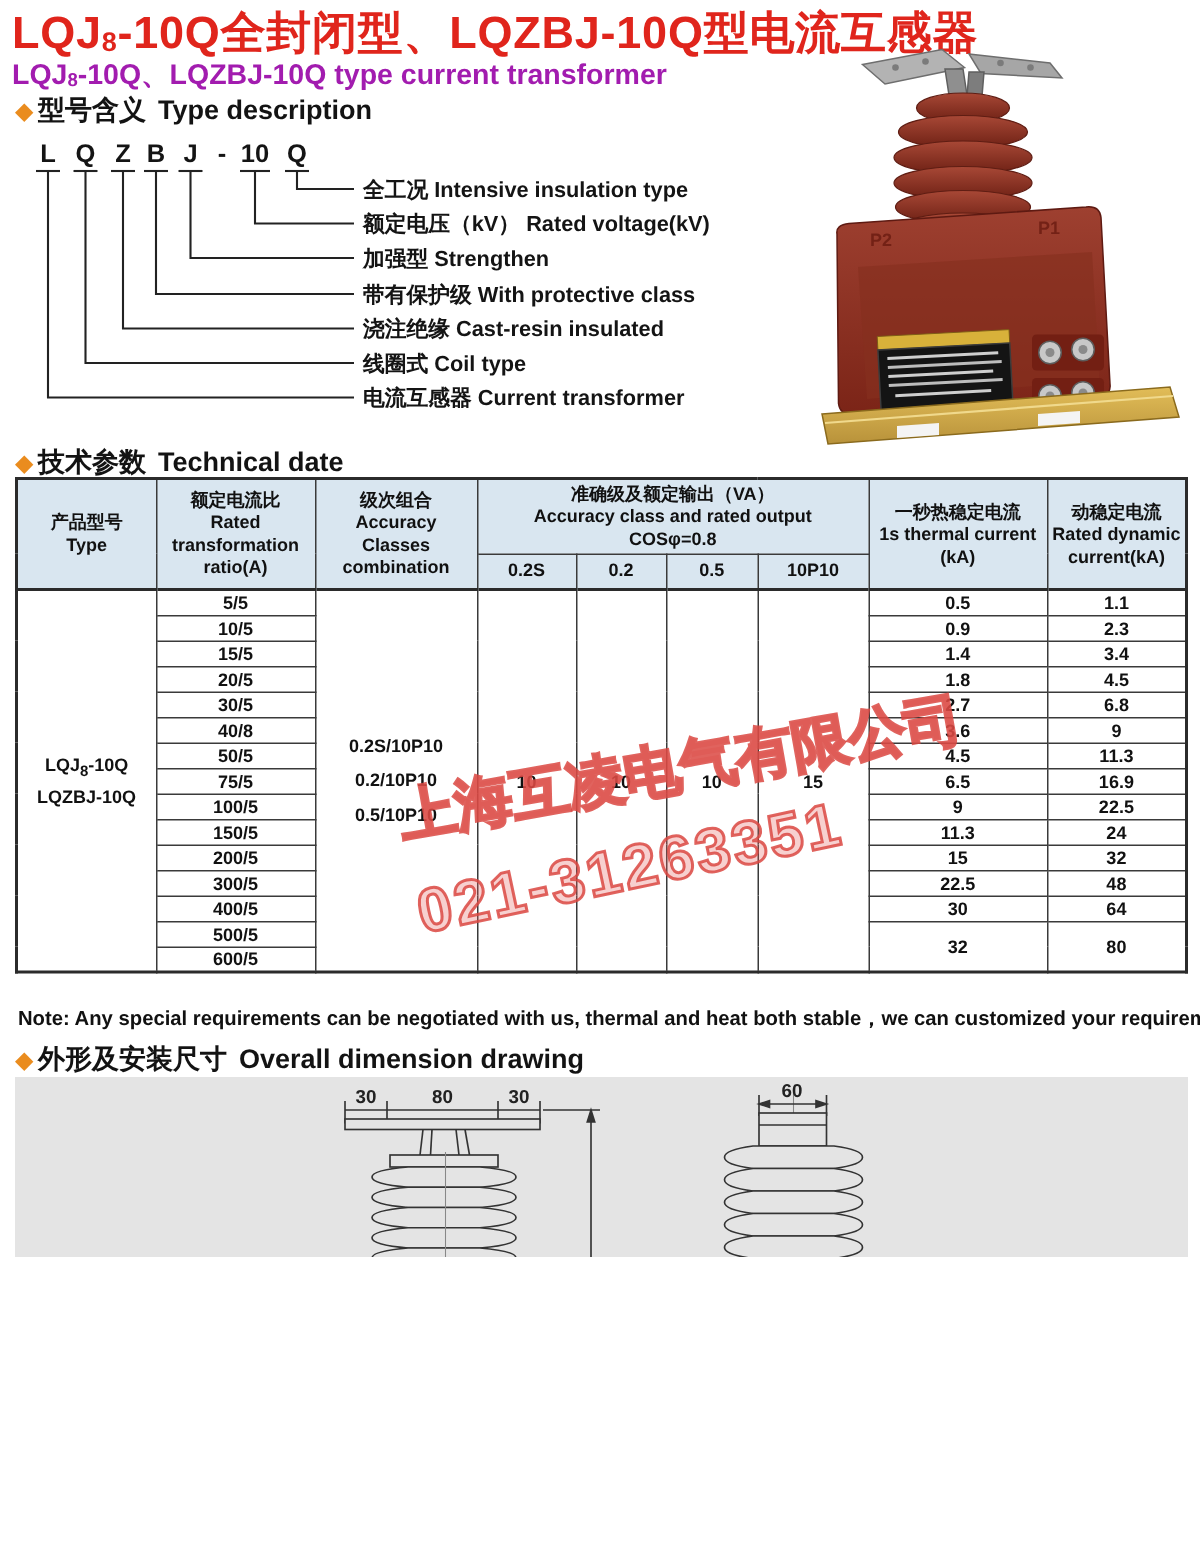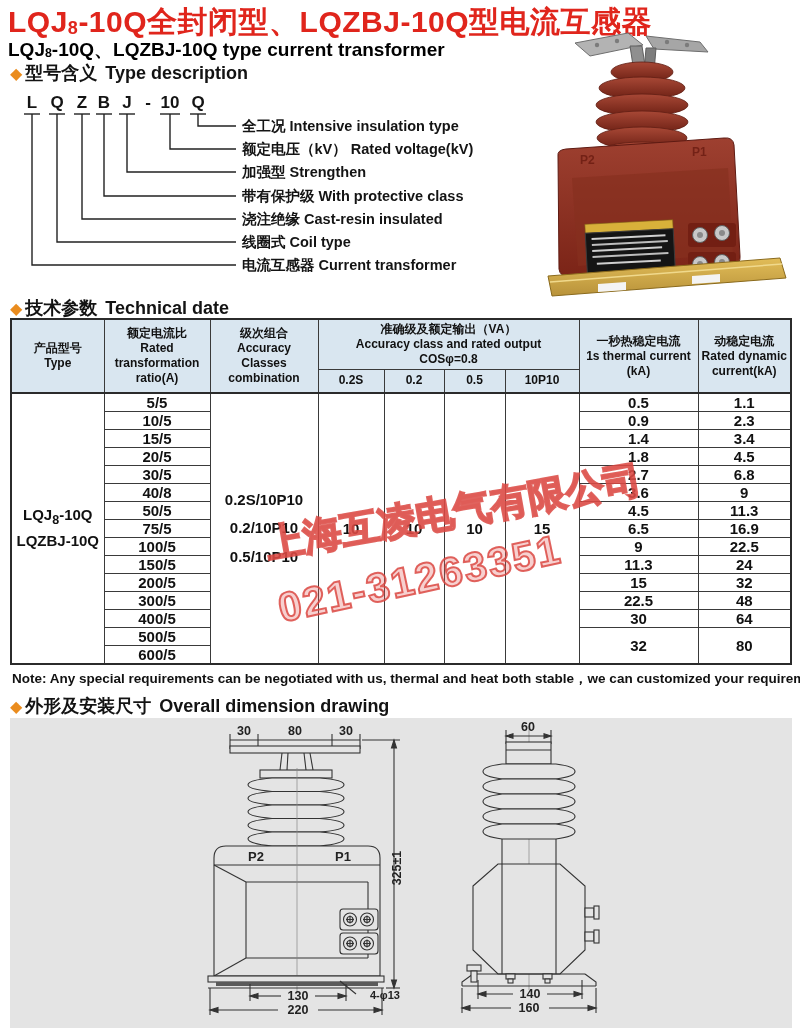--- a/index.html
+++ b/index.html
@@ -1,23 +1,23 @@
 <!DOCTYPE html>
 <html><head>
 <meta charset="utf-8">
 <style>
   * { margin:0; padding:0; box-sizing:border-box; }
   html,body { background:#fff; }
   body { font-family:"Liberation Sans","DejaVu Sans",sans-serif; color:#111; }
-  #page { position:relative; width:800px; height:1036px; background:#fff; overflow:hidden;text-decoration:underline; }
+  #page { position:relative; width:800px; height:838px; background:#fff; overflow:hidden;text-decoration:underline; }
 
   
   .title { position:absolute; left:8px; top:2px; color:#e0251c; font-size:30px; font-weight:800; letter-spacing:0.5px; white-space:nowrap; }
   .title sub { font-size:0.6em; vertical-align:-0.12em; }
-  .subtitle { position:absolute; left:8px; top:37px; color:#000000; font-size:19px; font-weight:700; white-space:nowrap; }
+  .subtitle { position:absolute; left:8px; top:37px; color:#a21caf; font-size:19px; font-weight:700; white-space:nowrap; }
   .subtitle sub { font-size:0.65em; vertical-align:-0.1em; }
 
   
   .section-heading { position:absolute; left:10px; font-size:18px; font-weight:800; color:#131313; white-space:nowrap; }
   .section-heading .diamond { color:#ea8c1e; font-size:16px; margin-right:3px; }
   .section-heading .en { margin-left:8px; font-weight:800; }
   #sec1 { top:61px; }
   #sec2 { top:296px; }
   #sec3 { top:694px; }
 
@@ -29,21 +29,21 @@
 
   
   #tech-table { position:absolute; left:10px; top:318px; width:780px; border-collapse:collapse; table-layout:fixed; }
   #tech-table th, #tech-table td { border:1px solid #3a3a3a; text-align:center; vertical-align:middle; padding:0; }
   #tech-table { border:2px solid #2b2b2b; }
   #tech-table thead th { background:#d9e6f0; font-size:12px; font-weight:700; line-height:1.25; white-space:pre-line; }
   #tech-table thead tr.h1 { height:50px; }
   #tech-table thead tr.h2 { height:24px; }
   #tech-table thead th.hdr-bottom { border-bottom:2px solid #2b2b2b; }
   #tech-table tbody tr { height:17px; }
-  #tech-table tbody td { font-size:15px; font-weight:700;margin-top:42px; }
+  #tech-table tbody td { font-size:12px; font-weight:700;margin-top:42px; }
   td.type-cell { font-size:13px; font-weight:700; line-height:1.5; }
   td.acc-cell { white-space:pre-line; line-height:1.9; font-size:13px; }
   td.va-cell { font-size:13.5px; }
 
   
   .note-zh { position:absolute; left:12px; top:652px; font-size:14px; font-weight:800; white-space:nowrap; }
   .note-en { position:absolute; left:12px; top:670px; font-size:13.5px; font-weight:700; white-space:nowrap; }
 
   
   .watermark span { display:block; position:absolute; font-weight:700; white-space:nowrap;

